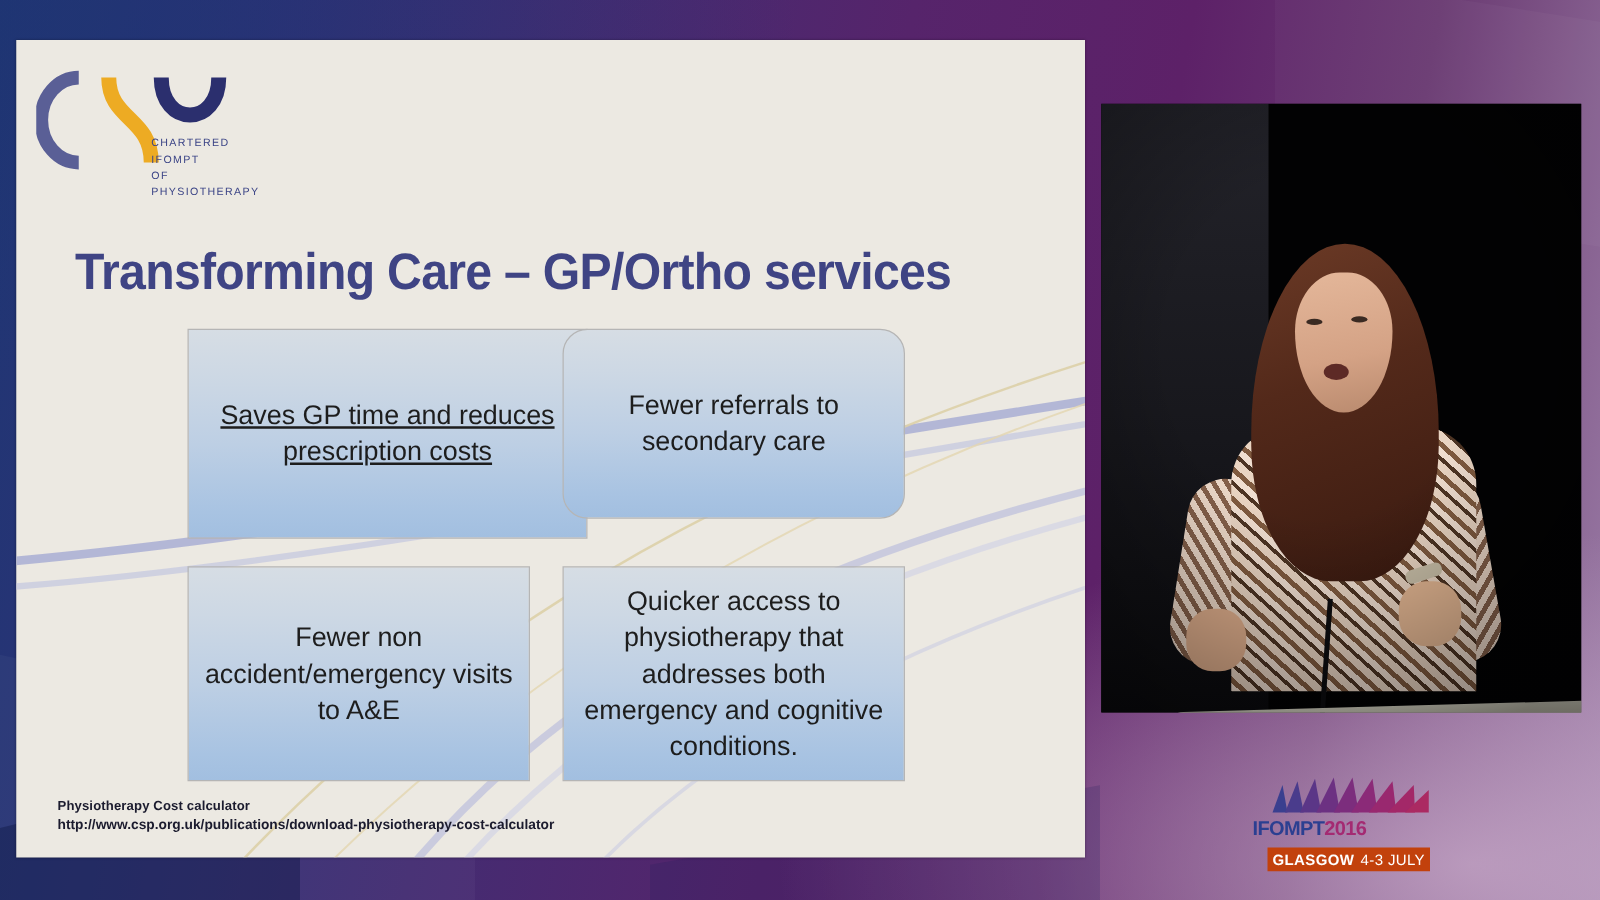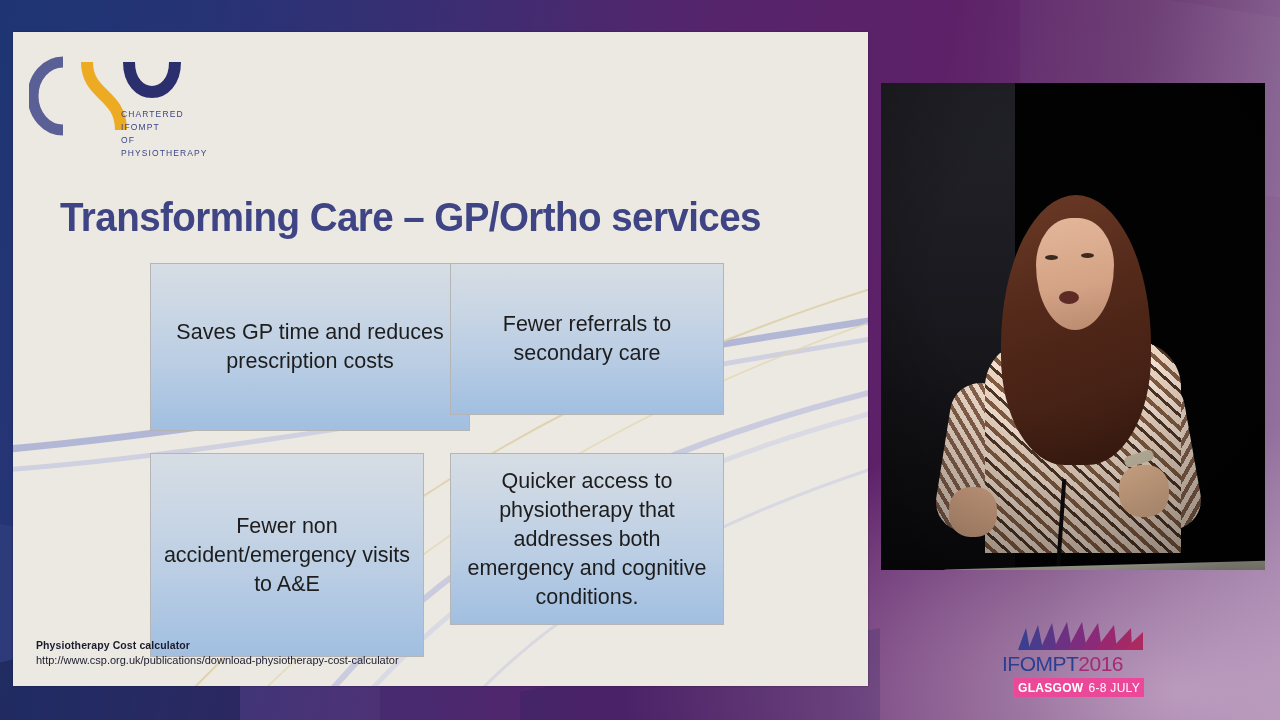--- a/index.html
+++ b/index.html
@@ -110,37 +110,37 @@
     box-sizing: border-box;
     display: flex;
     align-items: center;
     justify-content: center;
     text-align: center;
     color: #1d1d1d;
     font-size: 21.5px;
     line-height: 29px;
     padding: 6px 12px;
   }
-  .box.b1 { left: 0px;   top: 0px;   width: 320px; height: 168px; }
-  .box.b2 { left: 300px; top: 0px;   width: 274px; height: 152px; }
-  .box.b3 { left: 0px;   top: 190px; width: 274px; height: 204px; }
+  .box.b1 { left: 0px;   top: 0px;   width: 320px; height: 168px; text-decoration: underline; }
+  .box.b2 { left: 300px; top: 0px;   width: 274px; height: 152px; border-radius: 20px; }
+  .box.b3 { left: 0px;   top: 190px; width: 274px; height: 172px; }
   .box.b4 { left: 300px; top: 190px; width: 274px; height: 172px; }
 
   
   .slide-footer {
     position: absolute;
-    left: 23px;
+    left: 33px;
     bottom: 18px;
     color: #1b1b2e;
     font-size: 10.5px;
     font-weight: bold;
     line-height: 15px;
     letter-spacing: .1px;
   }
-  .slide-footer .url { font-weight: normal; letter-spacing: 0; font-size: 11px; }
+  .slide-footer .url { font-weight: bold; letter-spacing: 0; font-size: 11px; }
 
   
   .video {
     position: absolute;
     left: 881px;
     top: 83px;
     width: 384px;
     height: 487px;
     overflow: hidden;
     background: #000;
@@ -201,28 +201,28 @@
   .ifompt {
     position: absolute;
     left: 1002px;
     top: 620px;
     width: 154px;
     height: 78px;
   }
   .if-fan { position:absolute; left:14px; top:0px; width:128px; height:34px; }
   .if-word {
     position:absolute; left:0px; top:32px; width:154px; height:24px;
-    font-size: 21px; font-weight: normal; letter-spacing: -.5px;
+    font-size: 16px; font-weight: bold; letter-spacing: -.5px;
     line-height: 24px; white-space: nowrap;
   }
   .if-word .a { color:#2b3f91; }
   .if-word .b { color:#a42a72; }
   .if-bar {
     position:absolute; left:12px; top:58px; width:130px; height:19px;
-    background:#ec4899; display:flex; align-items:center; justify-content:center;
+    background:#c2410c; display:flex; align-items:center; justify-content:center;
     gap:5px; color:#ffffff; font-size:12px; letter-spacing:.3px;
   }
   .if-bar .city { font-weight:bold; }
   .if-bar .dates { font-weight:normal; }
 </style>
 </head>
 <body>
 
 <div id="stage">
 
@@ -309,17 +309,17 @@
       <path d="M65 30 L82 3 L86 30 Z" fill="#8b2a78"></path>
       <path d="M79 30 L98 5 L101 30 Z" fill="#99286f"></path>
       <path d="M94 30 L115 8 L116 30 Z" fill="#a32868"></path>
       <path d="M108 30 L127 12 L127 30 Z" fill="#ab2a62"></path>
     </svg>
     <div class="if-word">
       <span class="a">IFOMPT</span><span class="b">2016</span>
     </div>
     <div class="if-bar">
       <span class="city">GLASGOW</span>
-      <span class="dates">6-8 JULY</span>
+      <span class="dates">4-3 JULY</span>
     </div>
   </div>
 
 </div>
 
 </body></html>

